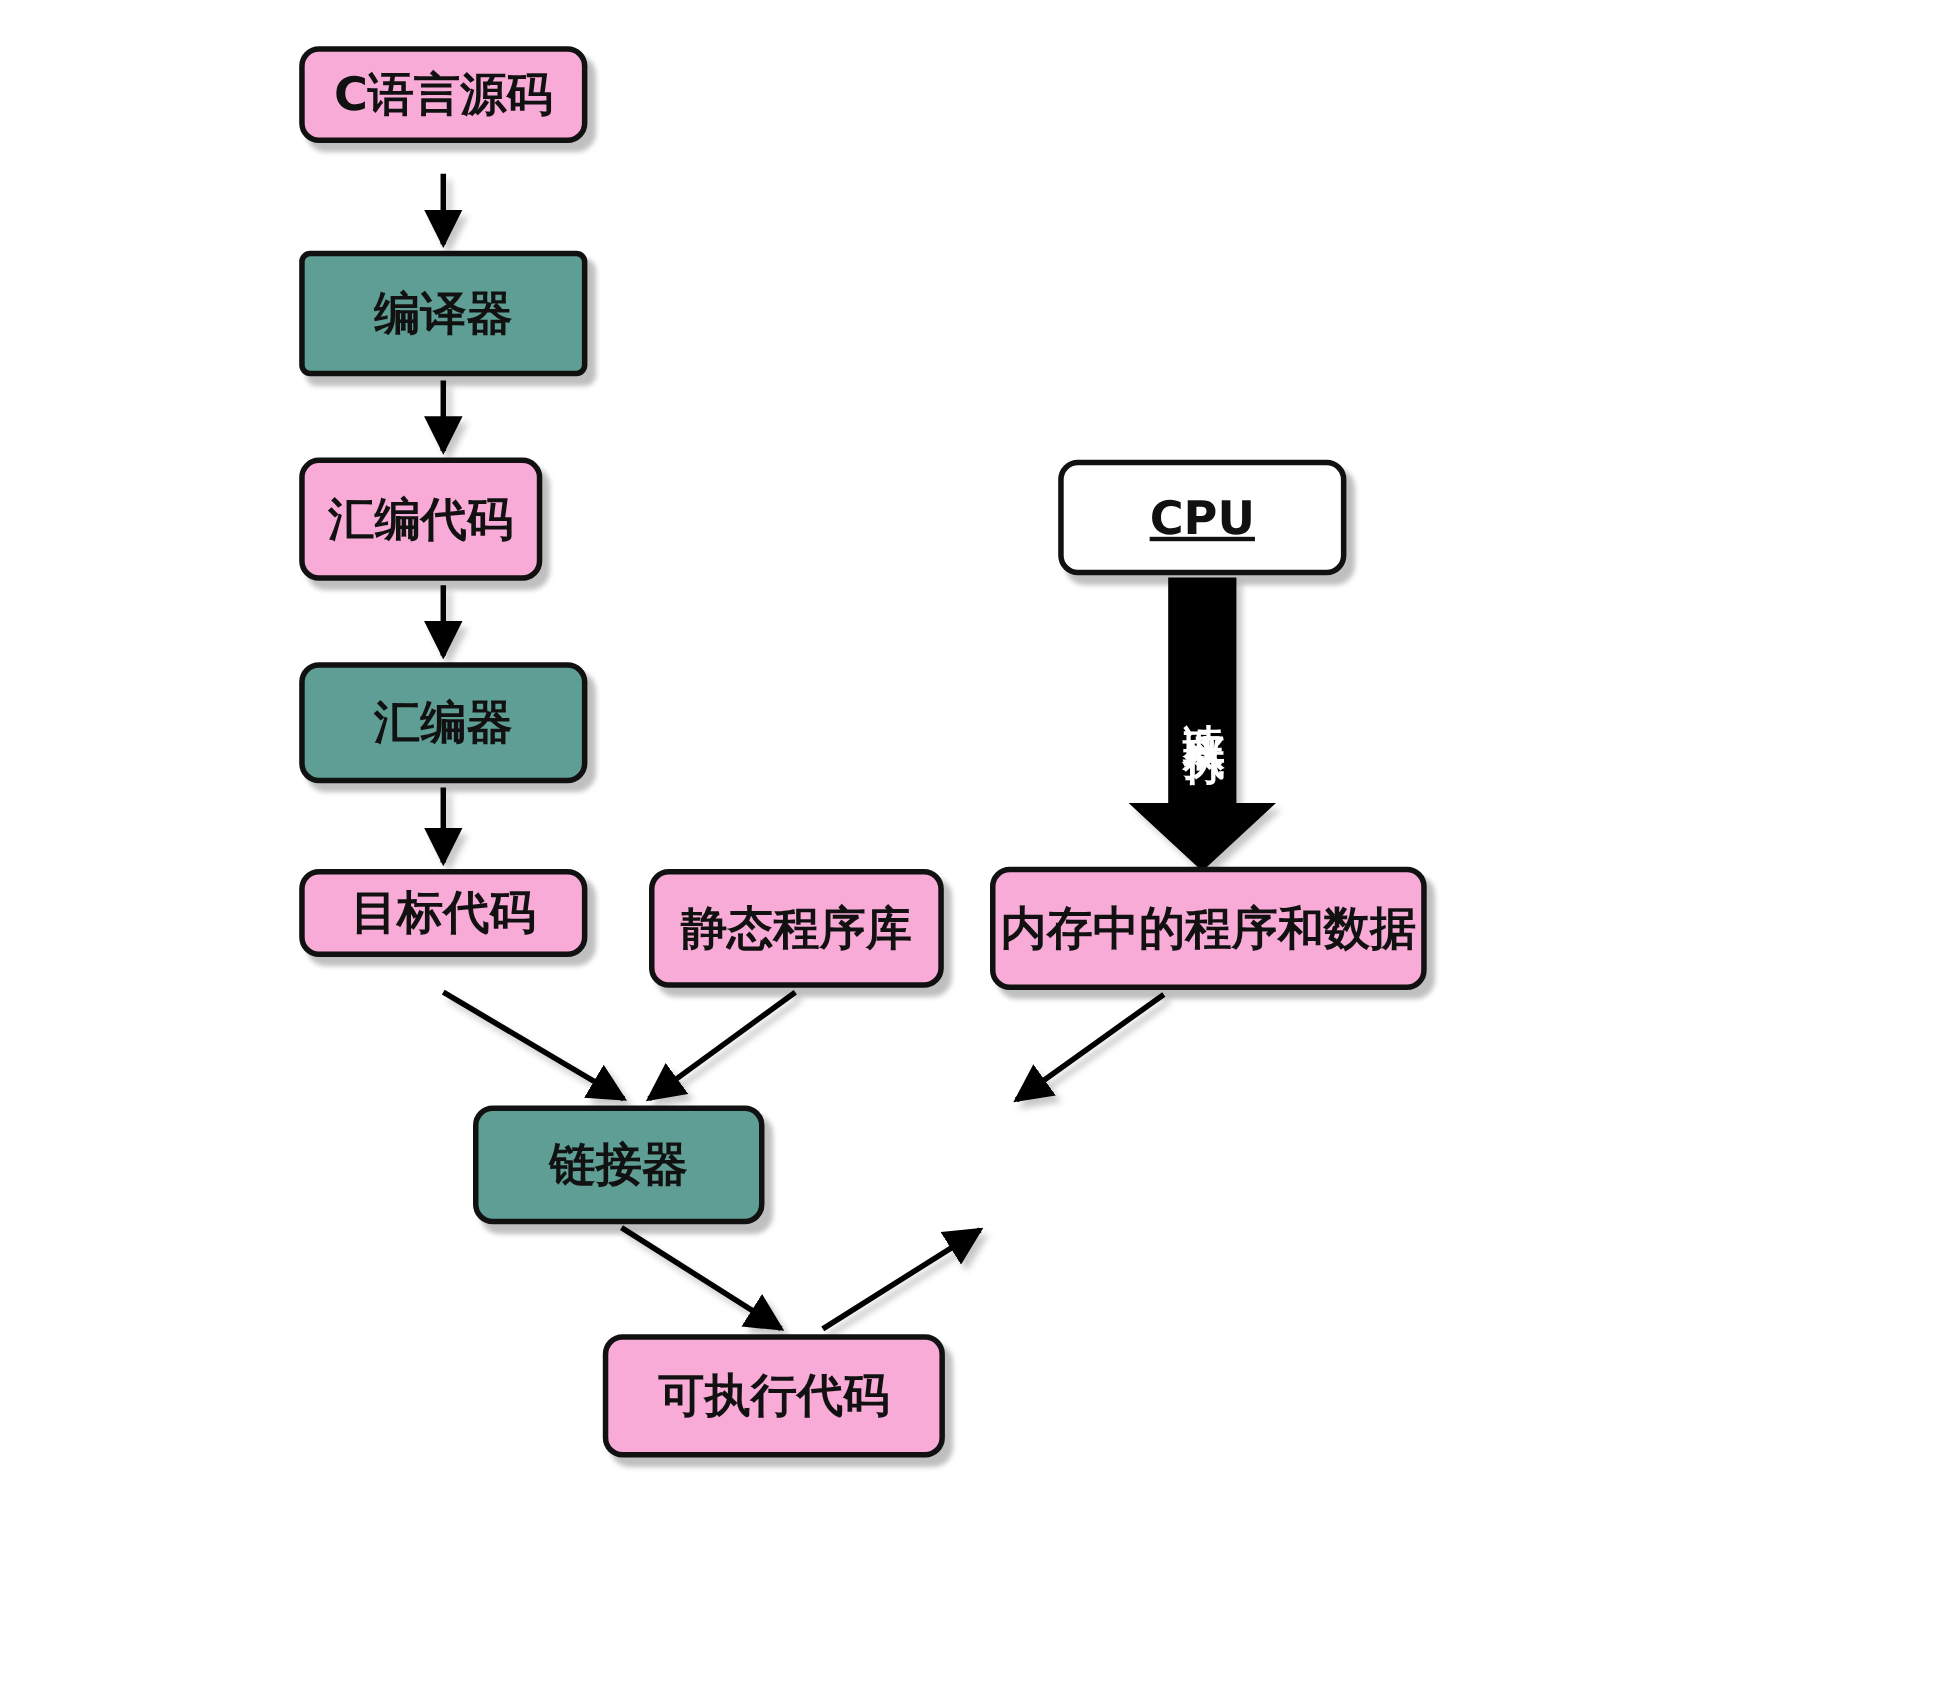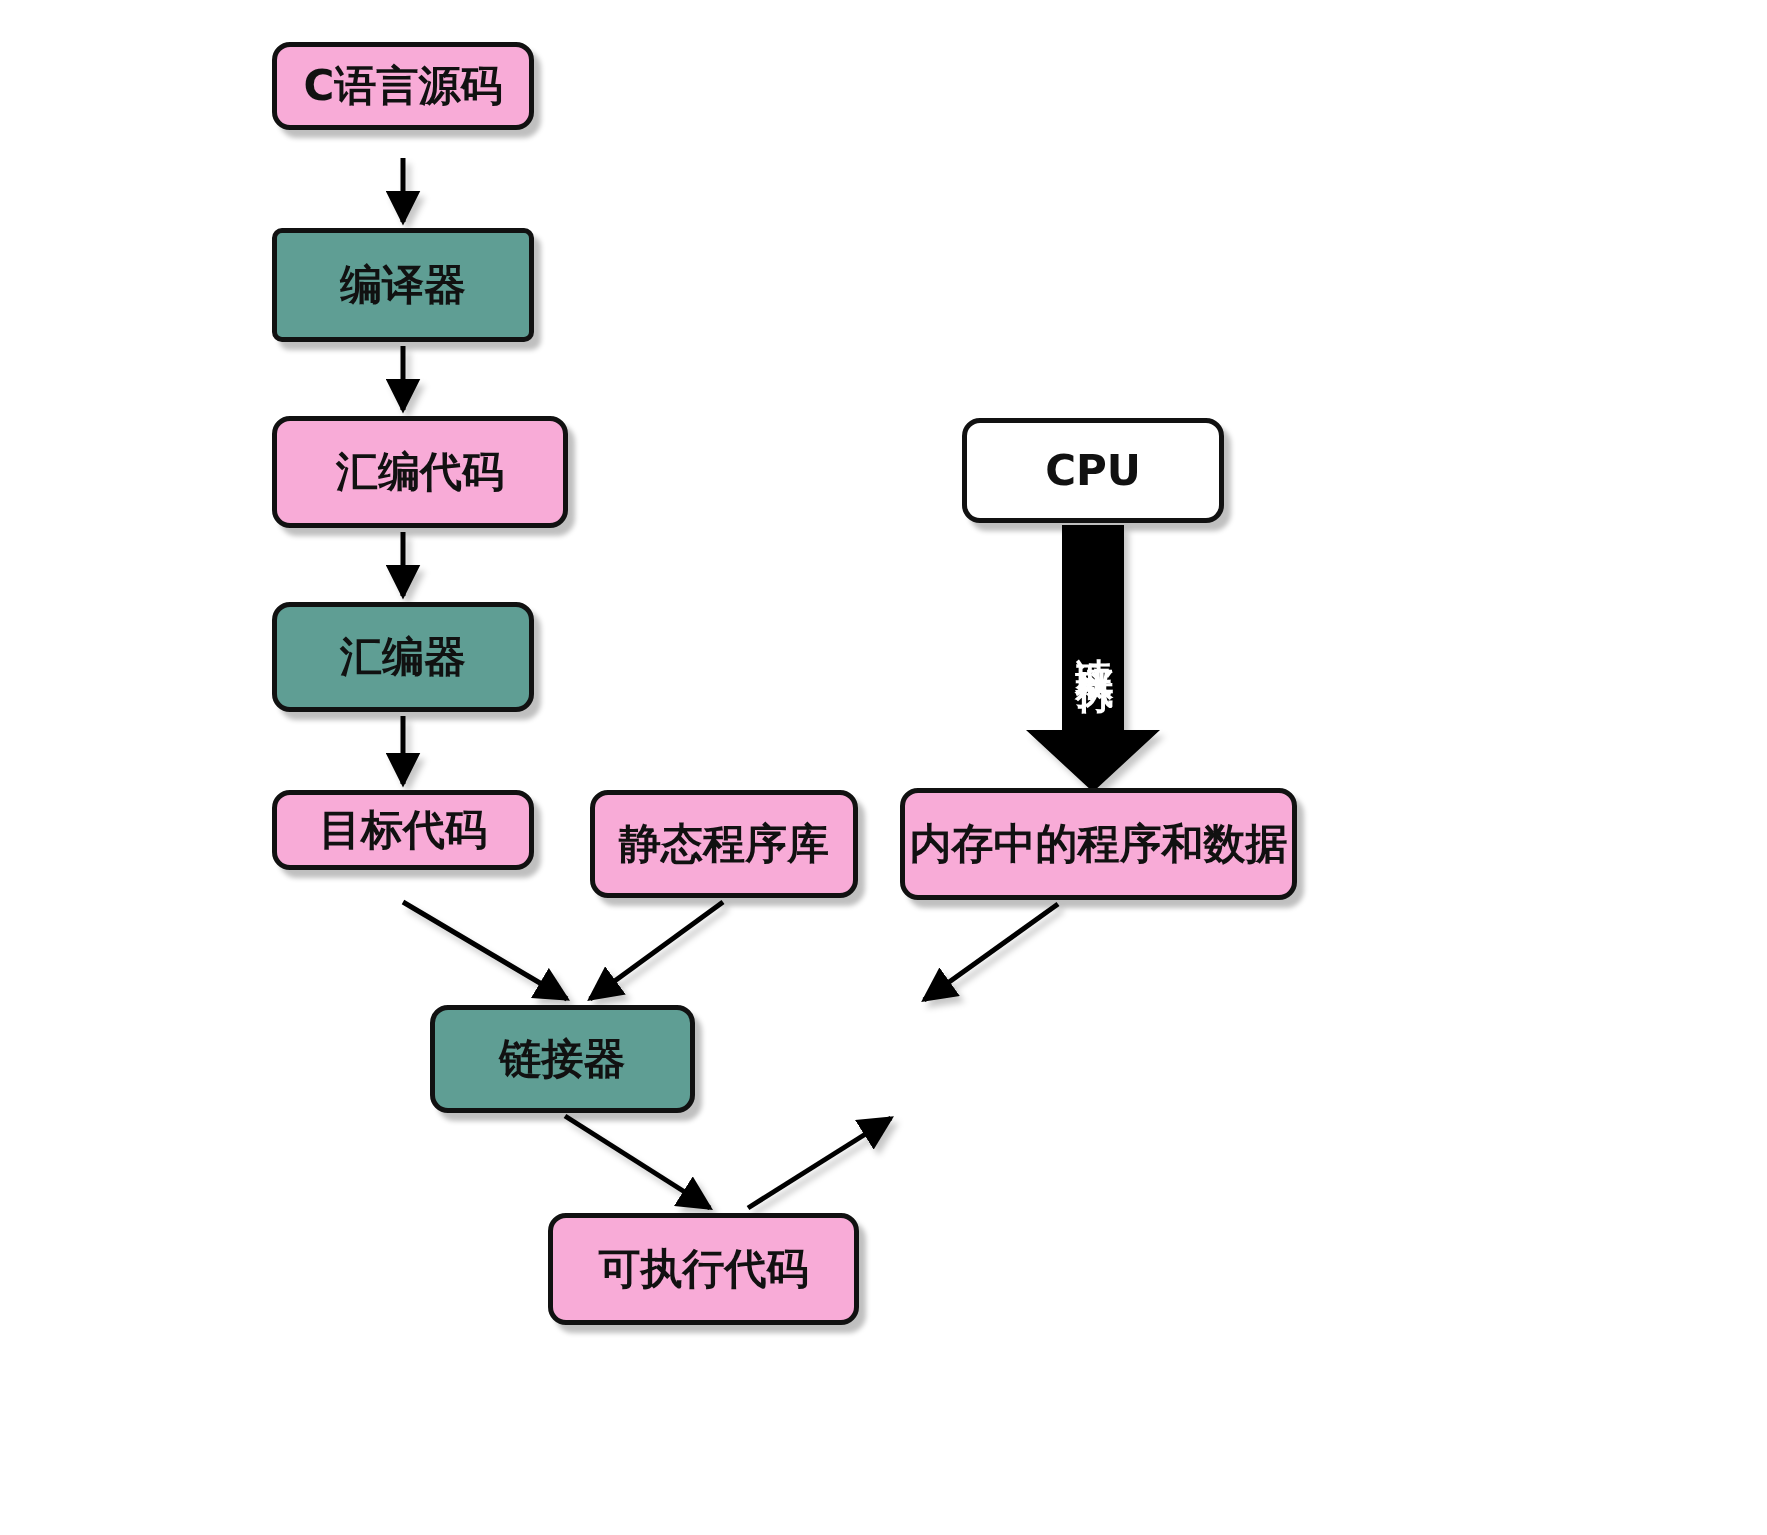--- a/index.html
+++ b/index.html
@@ -31,26 +31,26 @@
     border-radius: 18px;
     font-size: 42px;
     font-weight: 600;
     color: #111111;
     box-shadow: 7px 8px 5px rgba(0,0,0,0.25);
     text-align: center;
     white-space: nowrap;
   }
   .pink  { background: var(--pink,  #F8ABD7); }
   .teal  { background: var(--teal,  #5F9E94); }
-  .white { background: var(--white, #FFFFFF); }
+  .white { background: var(--white, #FFFFFF); text-decoration: underline; }
 
   
   .n-csource    { left: 272px;  top: 42px;   width: 262px; height: 88px; }
   .n-compiler   { left: 272px;  top: 228px;  width: 262px; height: 114px; border-radius: 10px; }
-  .n-asmcode    { left: 272px;  top: 416px;  width: 296px; height: 112px; }
+  .n-asmcode    { left: 272px;  top: 416px;  width: 221px; height: 112px; }
   .n-assembler  { left: 272px;  top: 602px;  width: 262px; height: 110px; }
   .n-objcode    { left: 272px;  top: 790px;  width: 262px; height: 80px; }
   .n-staticlib  { left: 590px;  top: 790px;  width: 268px; height: 108px; }
   .n-cpu        { left: 962px;  top: 418px;  width: 262px; height: 105px; }
   .n-memory     { left: 900px;  top: 788px;  width: 397px; height: 112px; }
   .n-linker     { left: 430px;  top: 1005px; width: 265px; height: 108px; }
   .n-loader     { left: 785px;  top: 1005px; width: 265px; height: 108px; }
   .n-executable { left: 548px;  top: 1213px; width: 311px; height: 112px; }
 
   .vertical-label {

